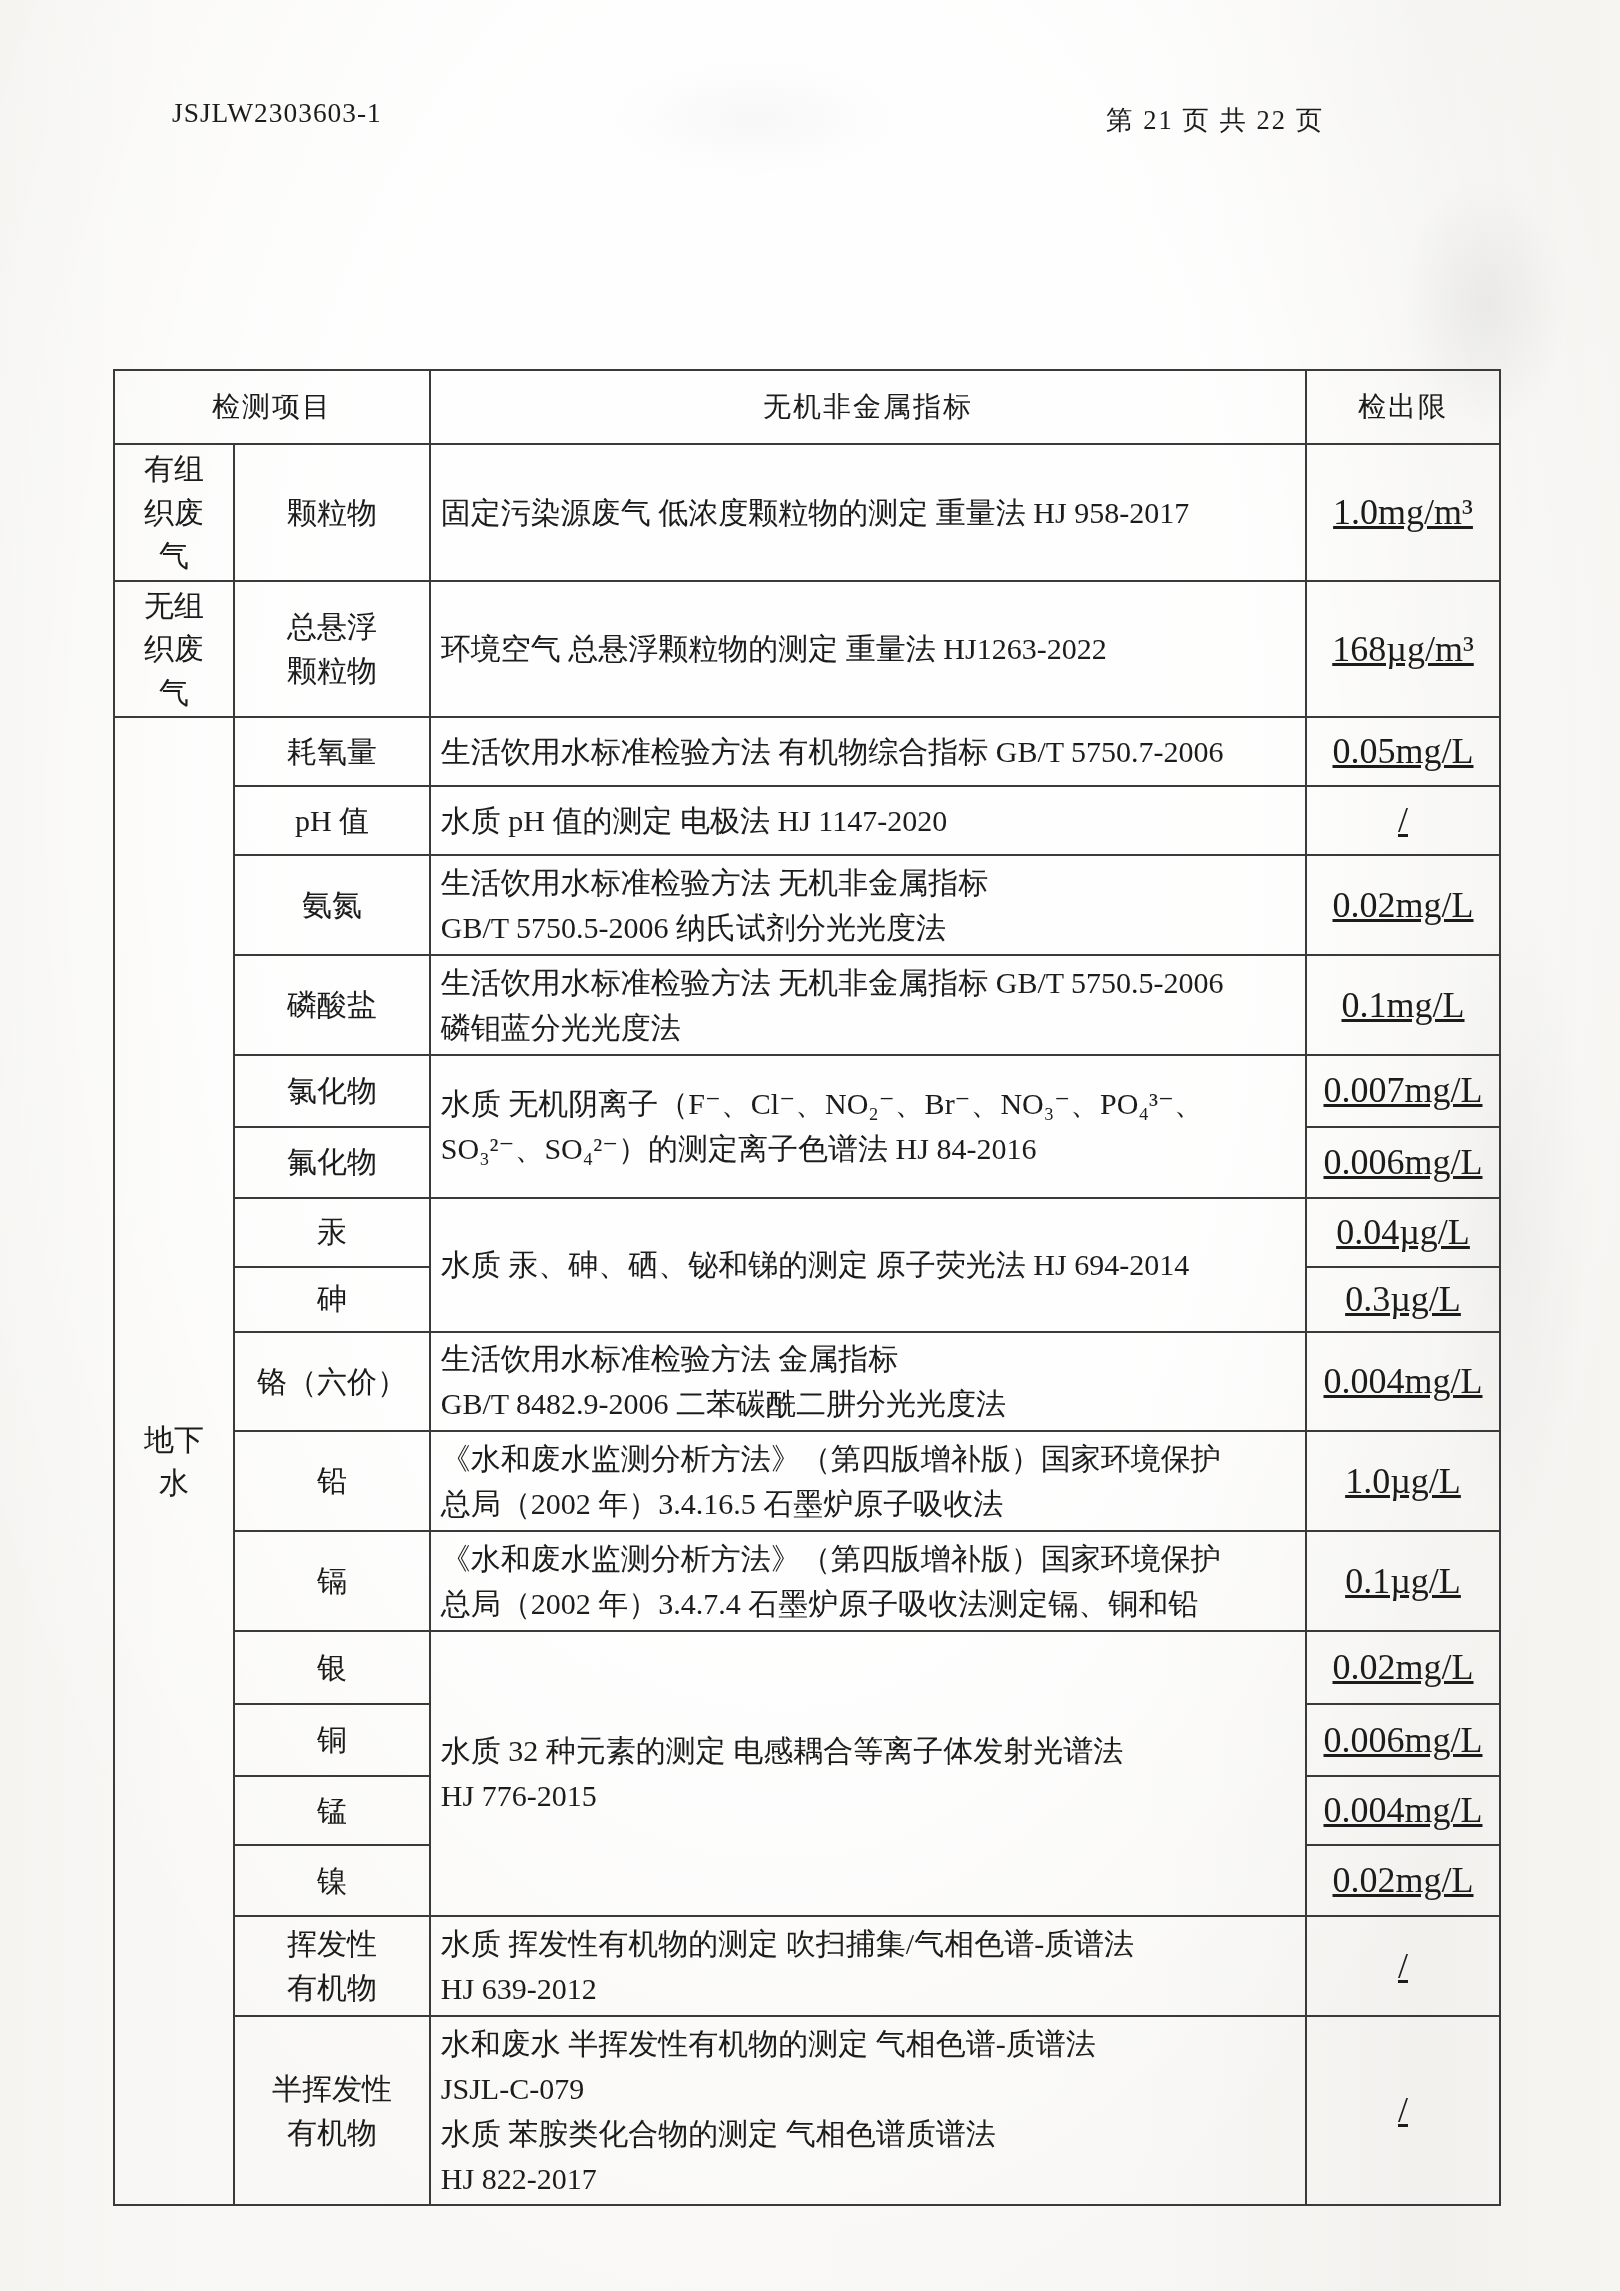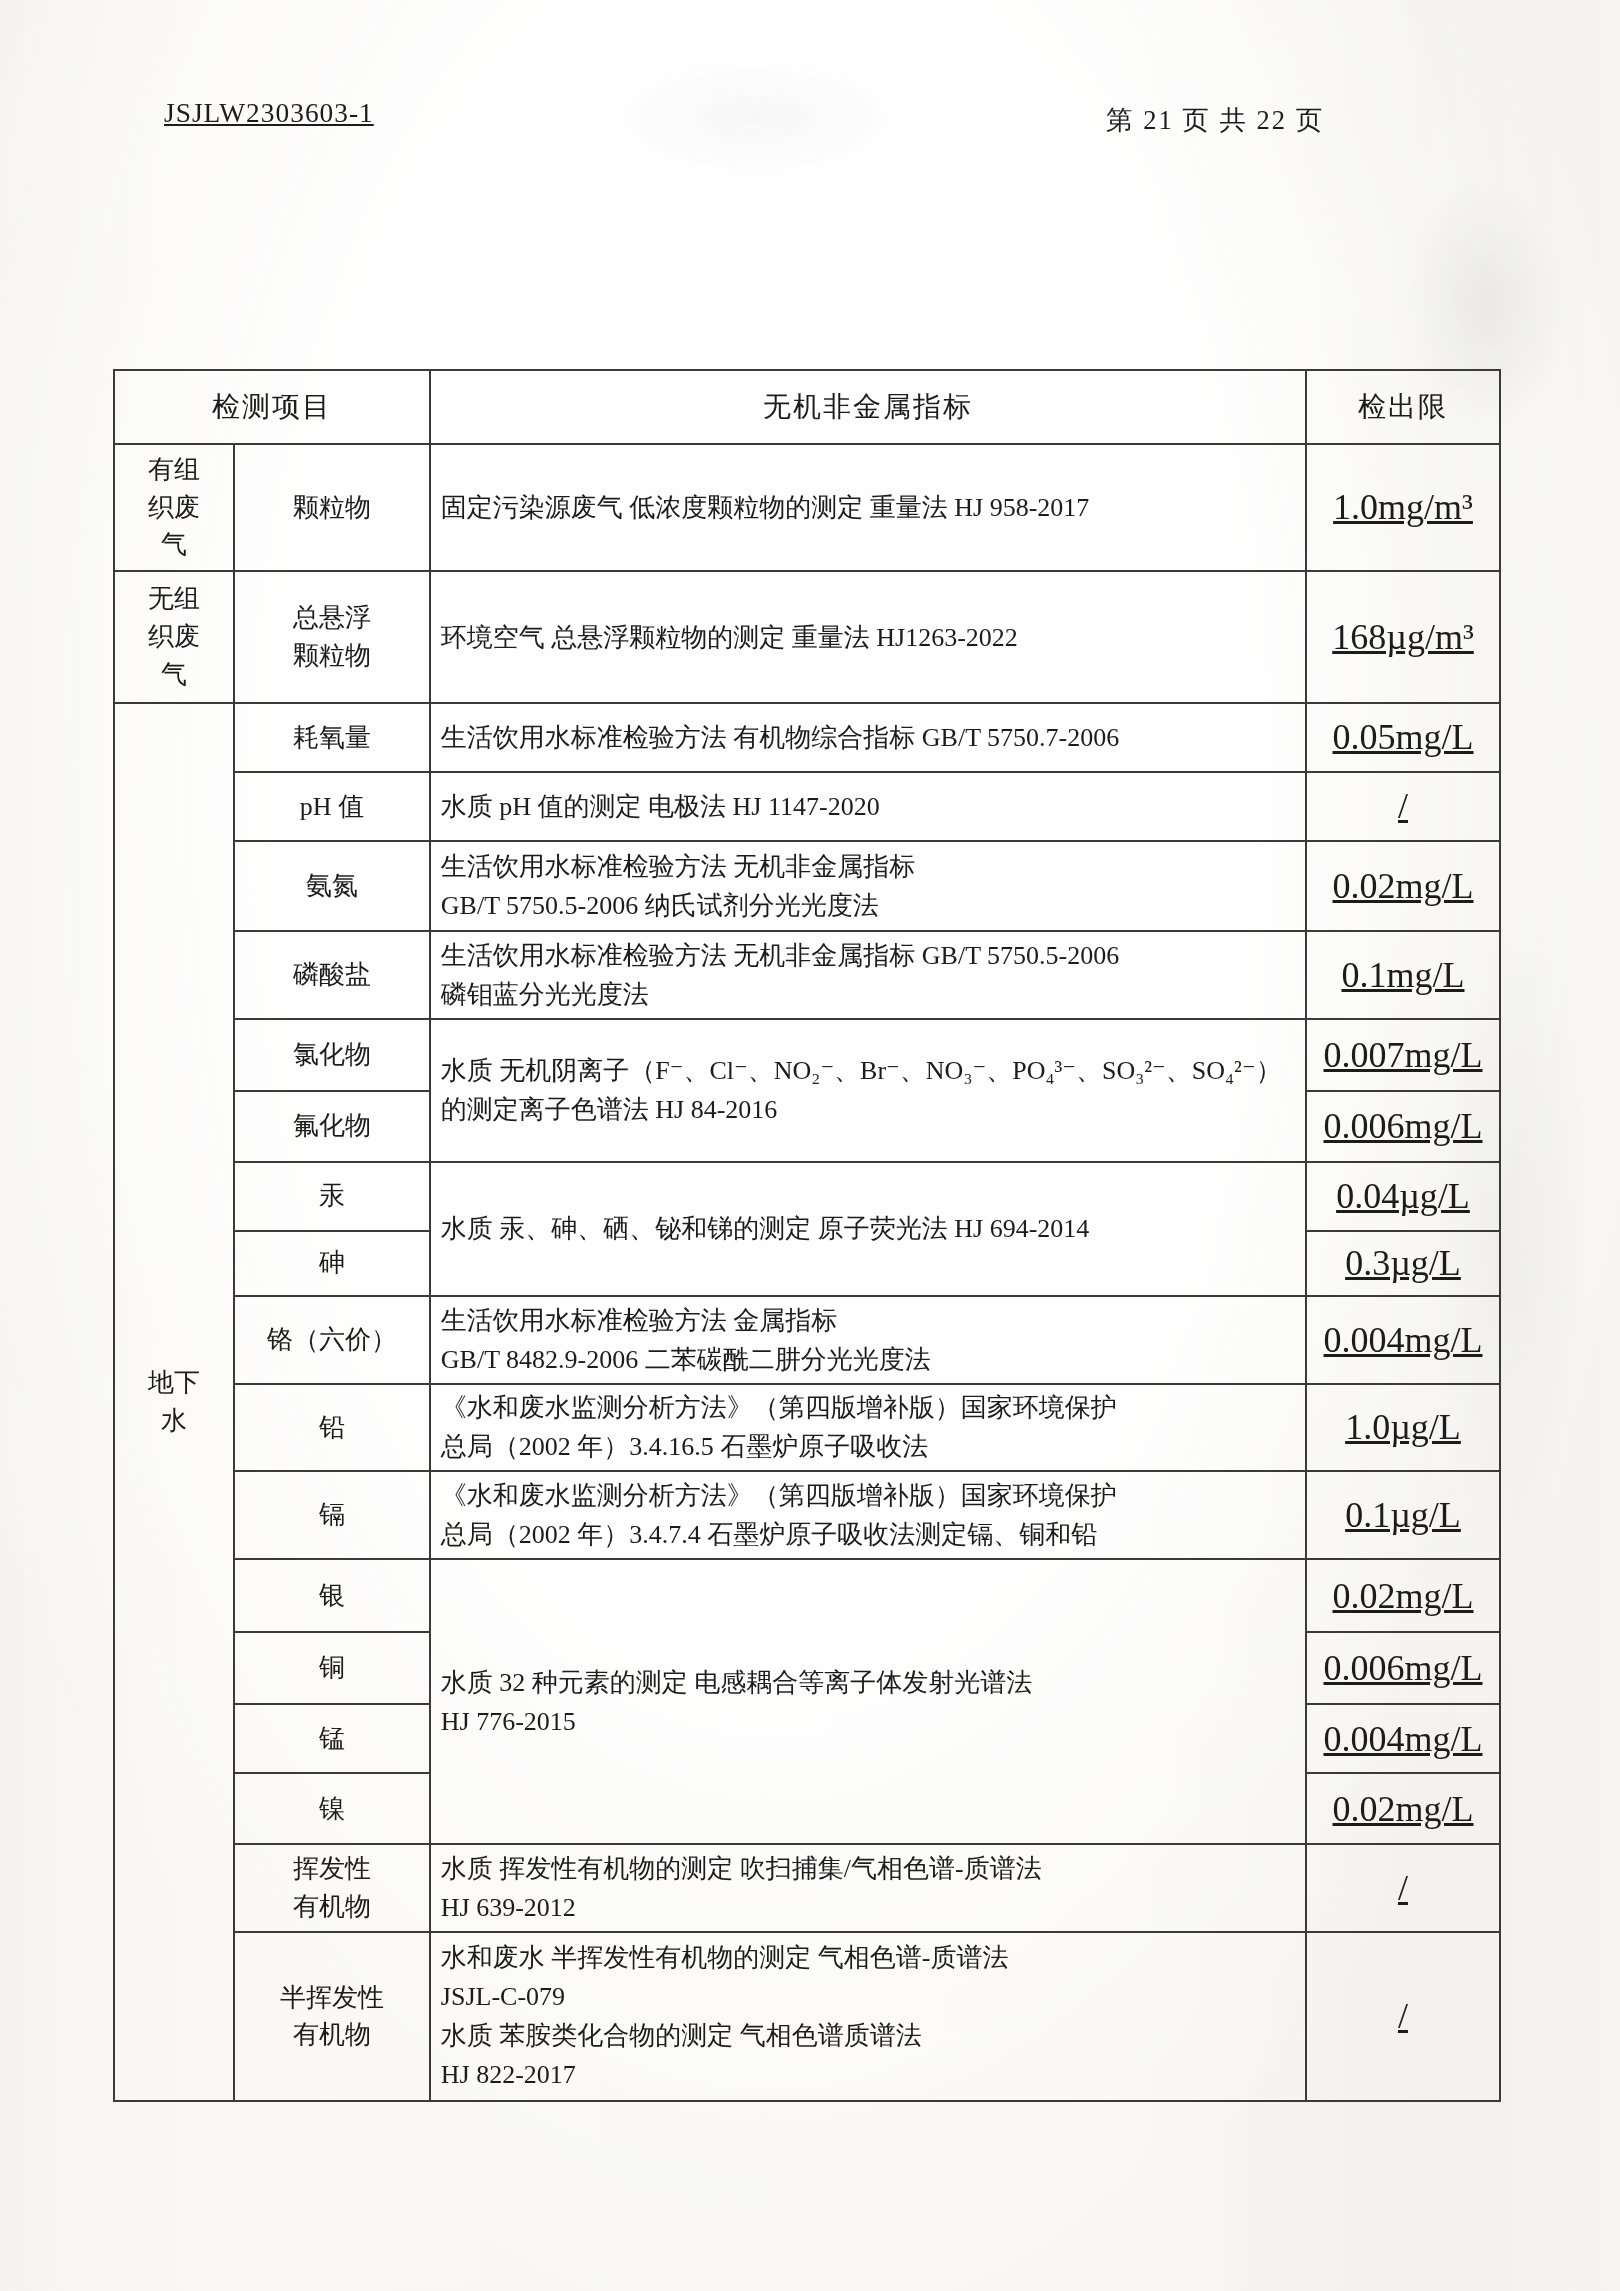--- a/index.html
+++ b/index.html
@@ -18,25 +18,24 @@
     overflow: hidden;
   }
   
   .smudge { position: absolute; border-radius: 50%; pointer-events: none; }
   .smudge.s1 { left: 1402px; top: 176px; width: 167px; height: 255px; background: radial-gradient(ellipse, rgba(120,120,118,0.10), rgba(120,120,118,0) 70%); }
   .smudge.s2 { left: 1431px; top: 882px; width: 157px; height: 686px; background: radial-gradient(ellipse, rgba(130,130,128,0.07), rgba(130,130,128,0) 70%); }
   .smudge.s3 { left: 608px; top: 59px; width: 294px; height: 118px; background: radial-gradient(ellipse, rgba(140,140,138,0.06), rgba(140,140,138,0) 70%); }
 
   .report-code {
     position: absolute;
-    left: 164px;
+    left: 172px;
     top: 98px;
     font-size: 27.4px;
     letter-spacing: 1px;
-    text-decoration: underline;
   }
   .page-number {
     position: absolute;
     left: 1106px;
     top: 102px;
     font-size: 26.5px;
     letter-spacing: 2px;
   }
   .doc-title {
     position: absolute;
@@ -63,21 +62,21 @@
     position: absolute;
     left: 113px;
     top: 369px;
     width: 1386px;
     border-collapse: collapse;
     table-layout: fixed;
     border: 2.9px solid #2f2f2f;
   }
   .method-table th, .method-table td {
     border: 2px solid #3a3a3a;
-    font-size: 26px;
+    font-size: 30px;
     vertical-align: middle;
     overflow: hidden;
   }
   .method-table th {
     font-weight: normal;
     font-size: 28px;
     text-align: center;
     letter-spacing: 2px;
     border-radius: 29px;
   }

